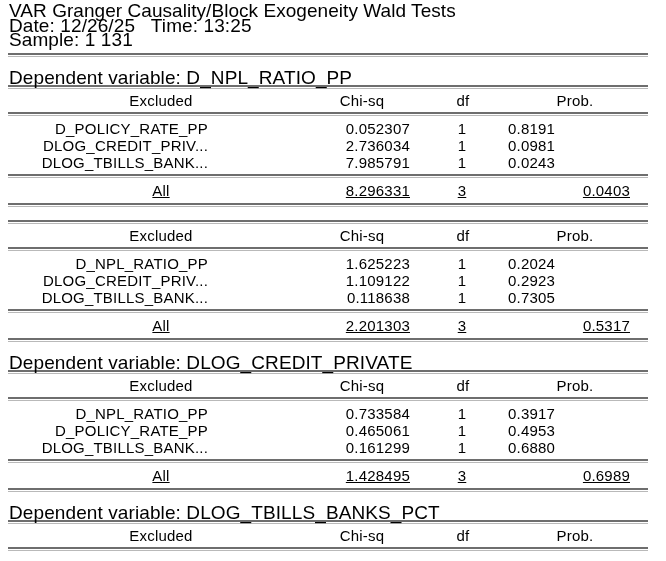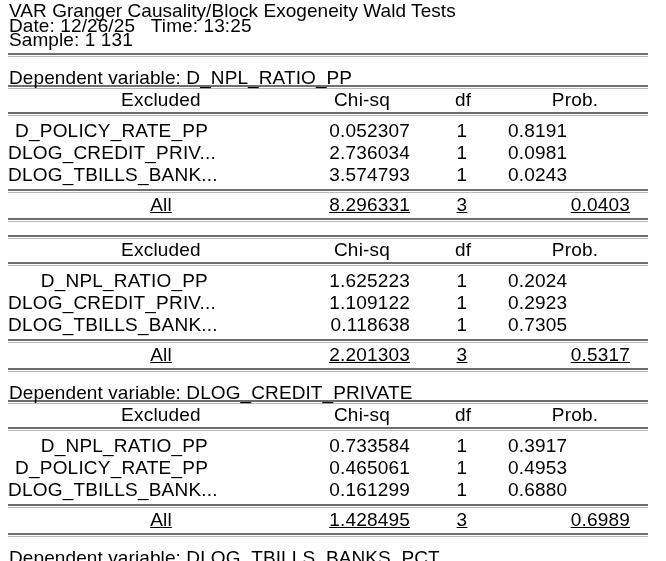--- a/index.html
+++ b/index.html
@@ -57,21 +57,21 @@
     white-space: pre;
     padding-left: 1px;
     letter-spacing: 0.1px;
   }
   .sec-gap-1 { height: 13px; }
 
   table.gtab {
     width: 100%;
     border-collapse: collapse;
     table-layout: fixed;
-    font-size: 19px;
+    font-size: 15px;
   }
   table.gtab td {
     padding: 0;
     white-space: nowrap;
     letter-spacing: 0.2px;
   }
 
   col.c-excl { width: 300px; }
   col.c-chi  { width: 112px; }
   col.c-df   { width: 88px; }
@@ -161,21 +161,21 @@
               <td class="v-prob">0.8191</td>
             </tr>
             <tr class="body-row">
               <td class="v-excl">DLOG_CREDIT_PRIV...</td>
               <td class="v-chi">2.736034</td>
               <td class="v-df">1</td>
               <td class="v-prob">0.0981</td>
             </tr>
             <tr class="body-row">
               <td class="v-excl">DLOG_TBILLS_BANK...</td>
-              <td class="v-chi">3.574793</td>
+              <td class="v-chi">7.985791</td>
               <td class="v-df">1</td>
               <td class="v-prob">0.0243</td>
             </tr>
           </tbody>
         </table>
         <div class="pad-bot-2"></div>
         <div class="rule"></div>
         <table class="gtab">
           <colgroup>
             <col class="c-excl">

